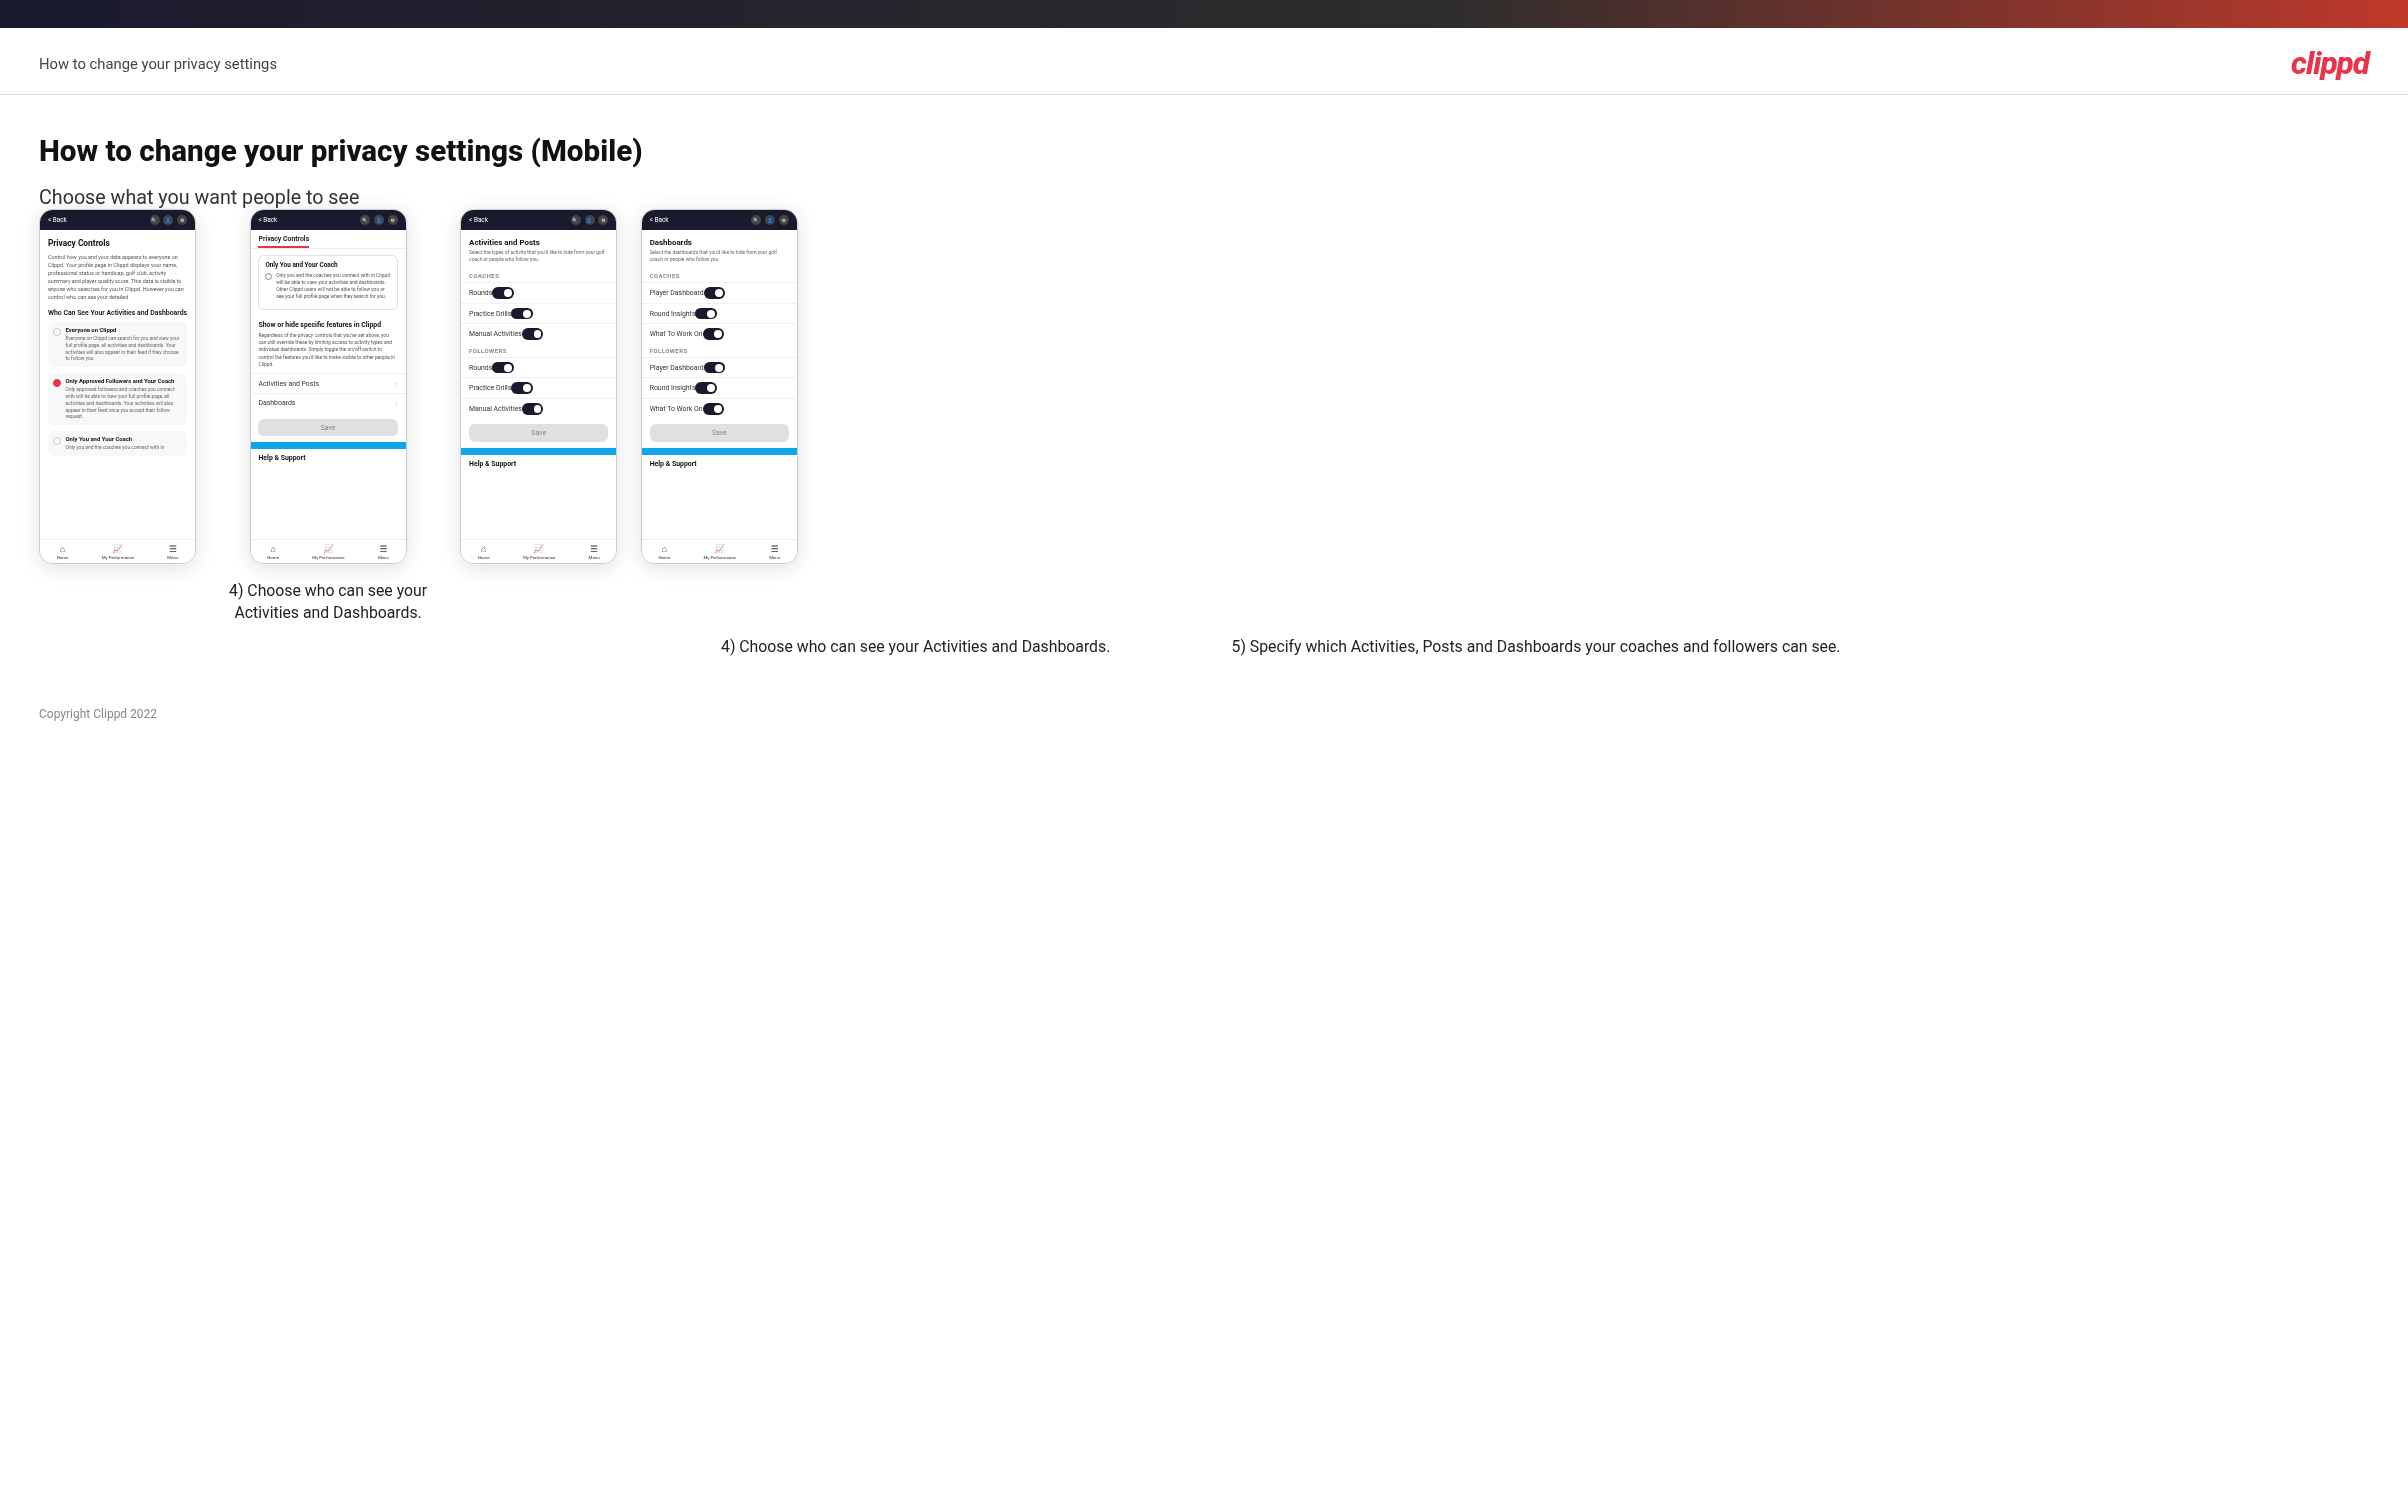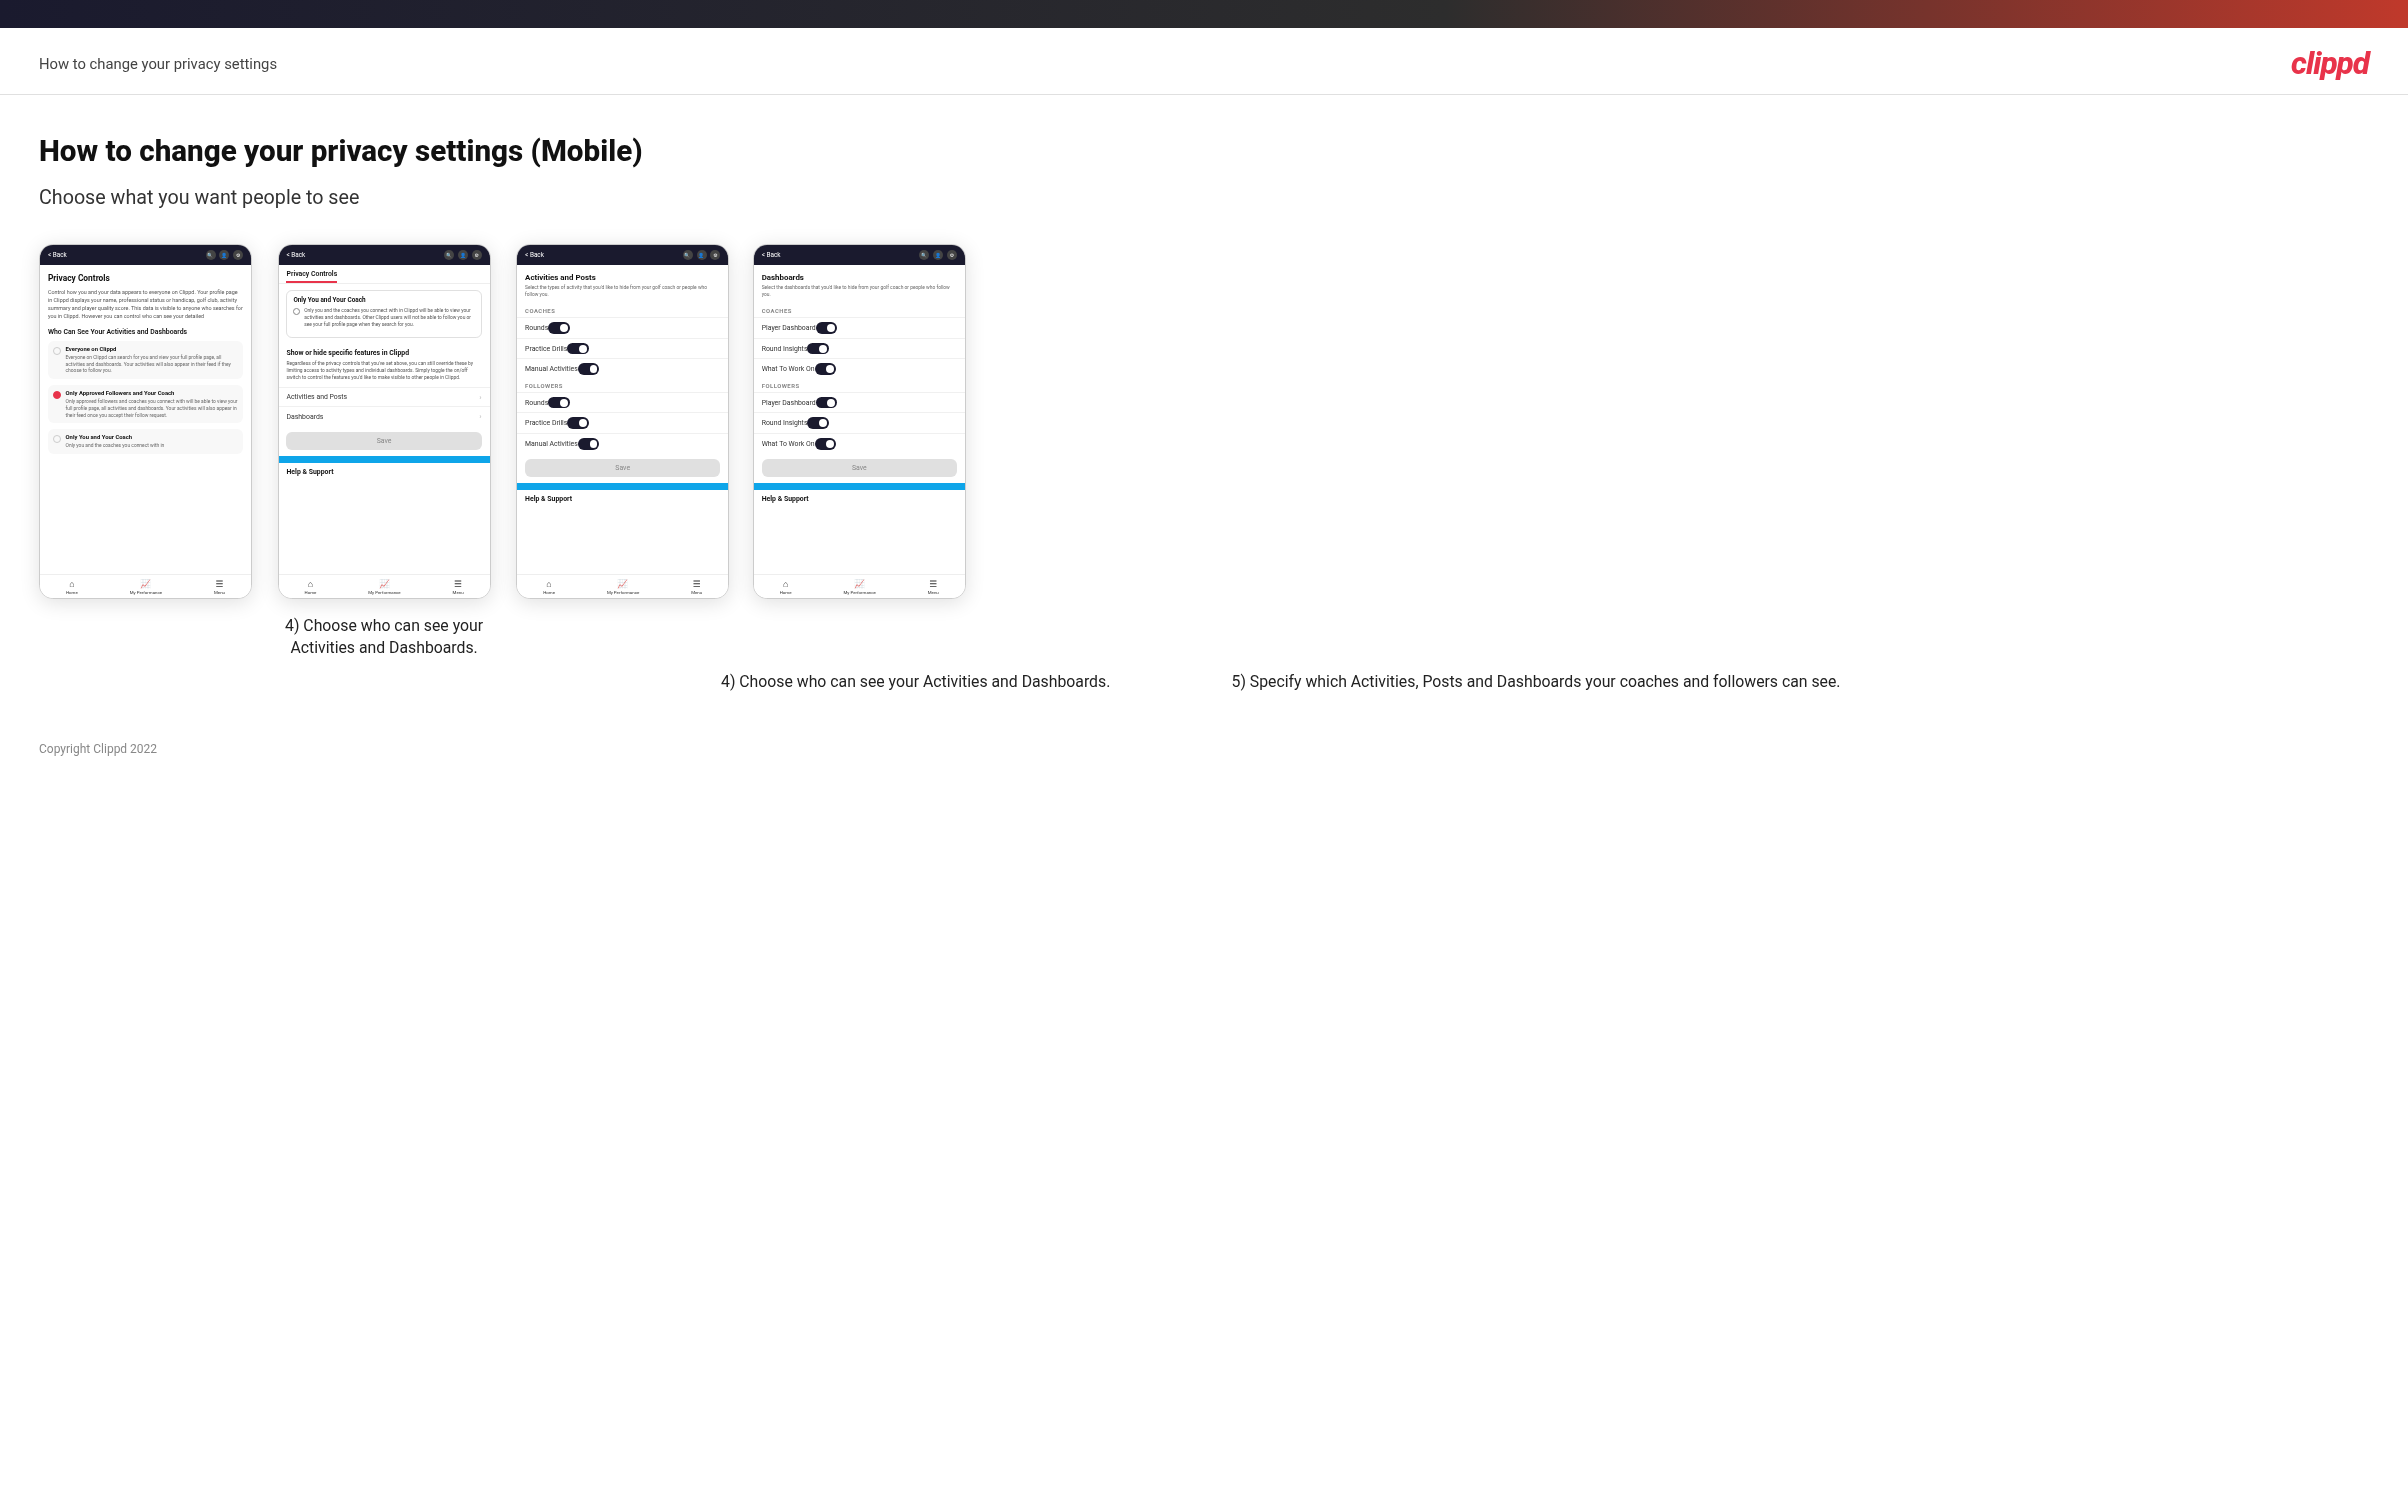--- a/index.html
+++ b/index.html
@@ -44,32 +44,31 @@
     .page-title {
       font-size: 29.6px;
       font-weight: 800;
       color: #111;
       margin-bottom: 18px;
     }
     .page-subtitle {
       font-size: 19.7px;
       color: #333;
       font-weight: 400;
-      margin-bottom: 35px;
     }
 
     
     .mockup-row {
       display: flex;
       gap: 23.6px;
       align-items: flex-start;
       margin-bottom: 0;
     }
     .phone-screen {
-      width: 213px;
+      width: 157px;
       min-height: 355px;
       background: #fff;
       border-radius: 13.8px;
       border: 1.5px solid #ccc;
       overflow: hidden;
       box-shadow: 0 3.9px 19.7px rgba(0,0,0,0.12);
       font-size: 6.9px;
       position: relative;
     }
 

